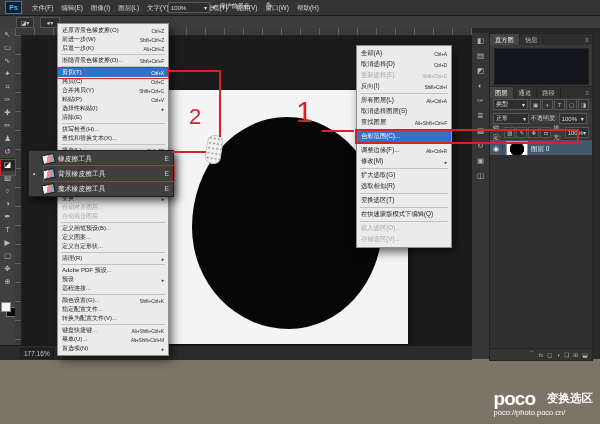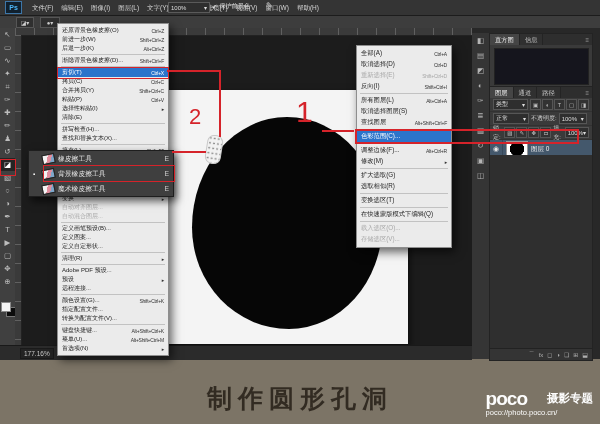--- a/index.html
+++ b/index.html
@@ -108,21 +108,21 @@
   .redbox.fly{left:14px;right:-2px;top:-1px;bottom:-1px;border-width:1.5px;}
   
   .ann{z-index:200;pointer-events:none;}
   .rline{background:var(--red);}
   .step-label{color:var(--red);font-weight:500;line-height:1;}
   .tool-redbox{left:0;top:159px;width:14px;height:15px;border:1.5px solid var(--red);z-index:70;}
   
   .caption{left:0;top:382px;width:600px;text-align:center;font-size:25px;letter-spacing:6px;
            color:#322b22;font-weight:600;}
   .wm{right:7px;top:391px;color:#fdfdfd;text-align:left;}
-  .wm-line1{display:flex;align-items:flex-end;gap:20px;}
+  .wm-line1{display:flex;align-items:flex-end;gap:12px;}
   .wm-brand{font-size:19px;font-weight:bold;letter-spacing:-1px;line-height:0.8;}
   .wm-cn{font-size:11.5px;font-weight:bold;}
   .wm-url{font-size:7.5px;margin-top:2px;}
 </style>
 </head>
 <body>
 
 <div class="stage">
 
   <div class="abs ps-window">
@@ -524,22 +524,21 @@
     </div>
 
   <div class="abs tool-redbox ann"></div>
   <div class="abs rline ann" style="left:167px;top:70px;width:54px;height:2px"></div>
   <div class="abs rline ann" style="left:219px;top:70px;width:2px;height:67px"></div>
   <div class="abs rline ann" style="left:172px;top:151px;width:34px;height:2px"></div>
   <div class="abs rline ann" style="left:322px;top:130px;width:32px;height:2px"></div>
   <div class="abs step-label ann" style="left:296px;top:97px;font-size:30px">1</div>
   <div class="abs step-label ann" style="left:189px;top:106px;font-size:22px">2</div>
 
-  <div class="abs caption">制作圆形孔洞</div>
   <div class="abs wm">
     <div class="wm-line1">
       <span class="wm-brand">poco</span>
-      <span class="wm-cn">摄影专题</span>
+      <span class="wm-cn">变换选区</span>
     </div>
     <div class="wm-url">poco://photo.poco.cn/</div>
   </div>
 
 </div>
 
 </body></html>

